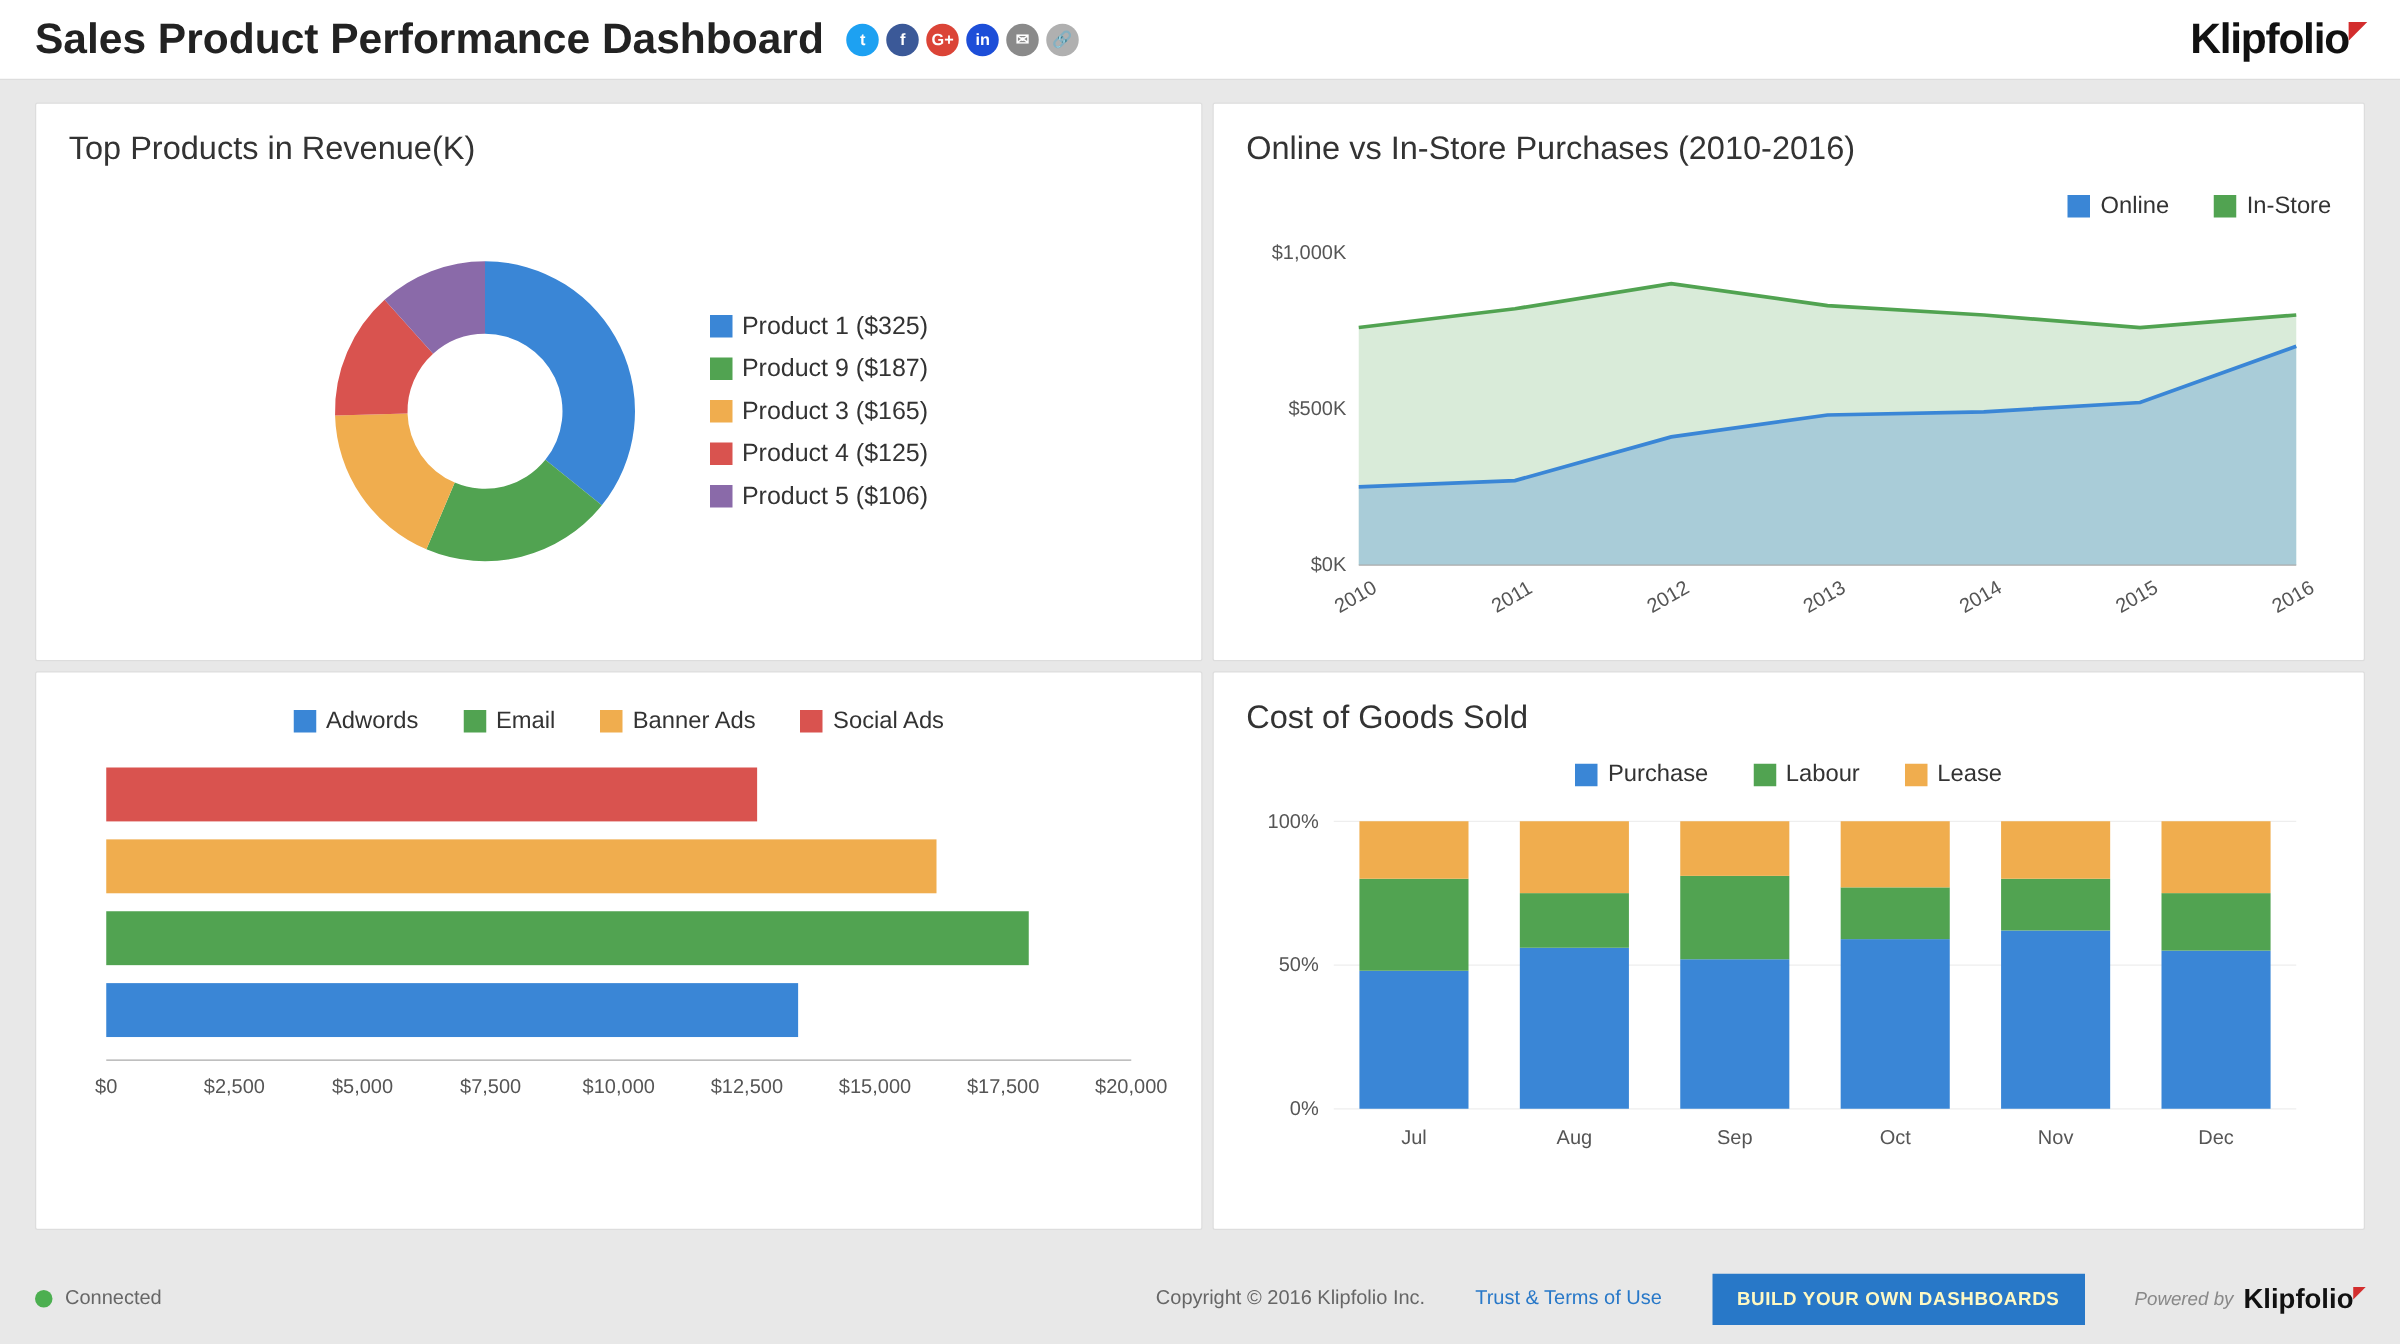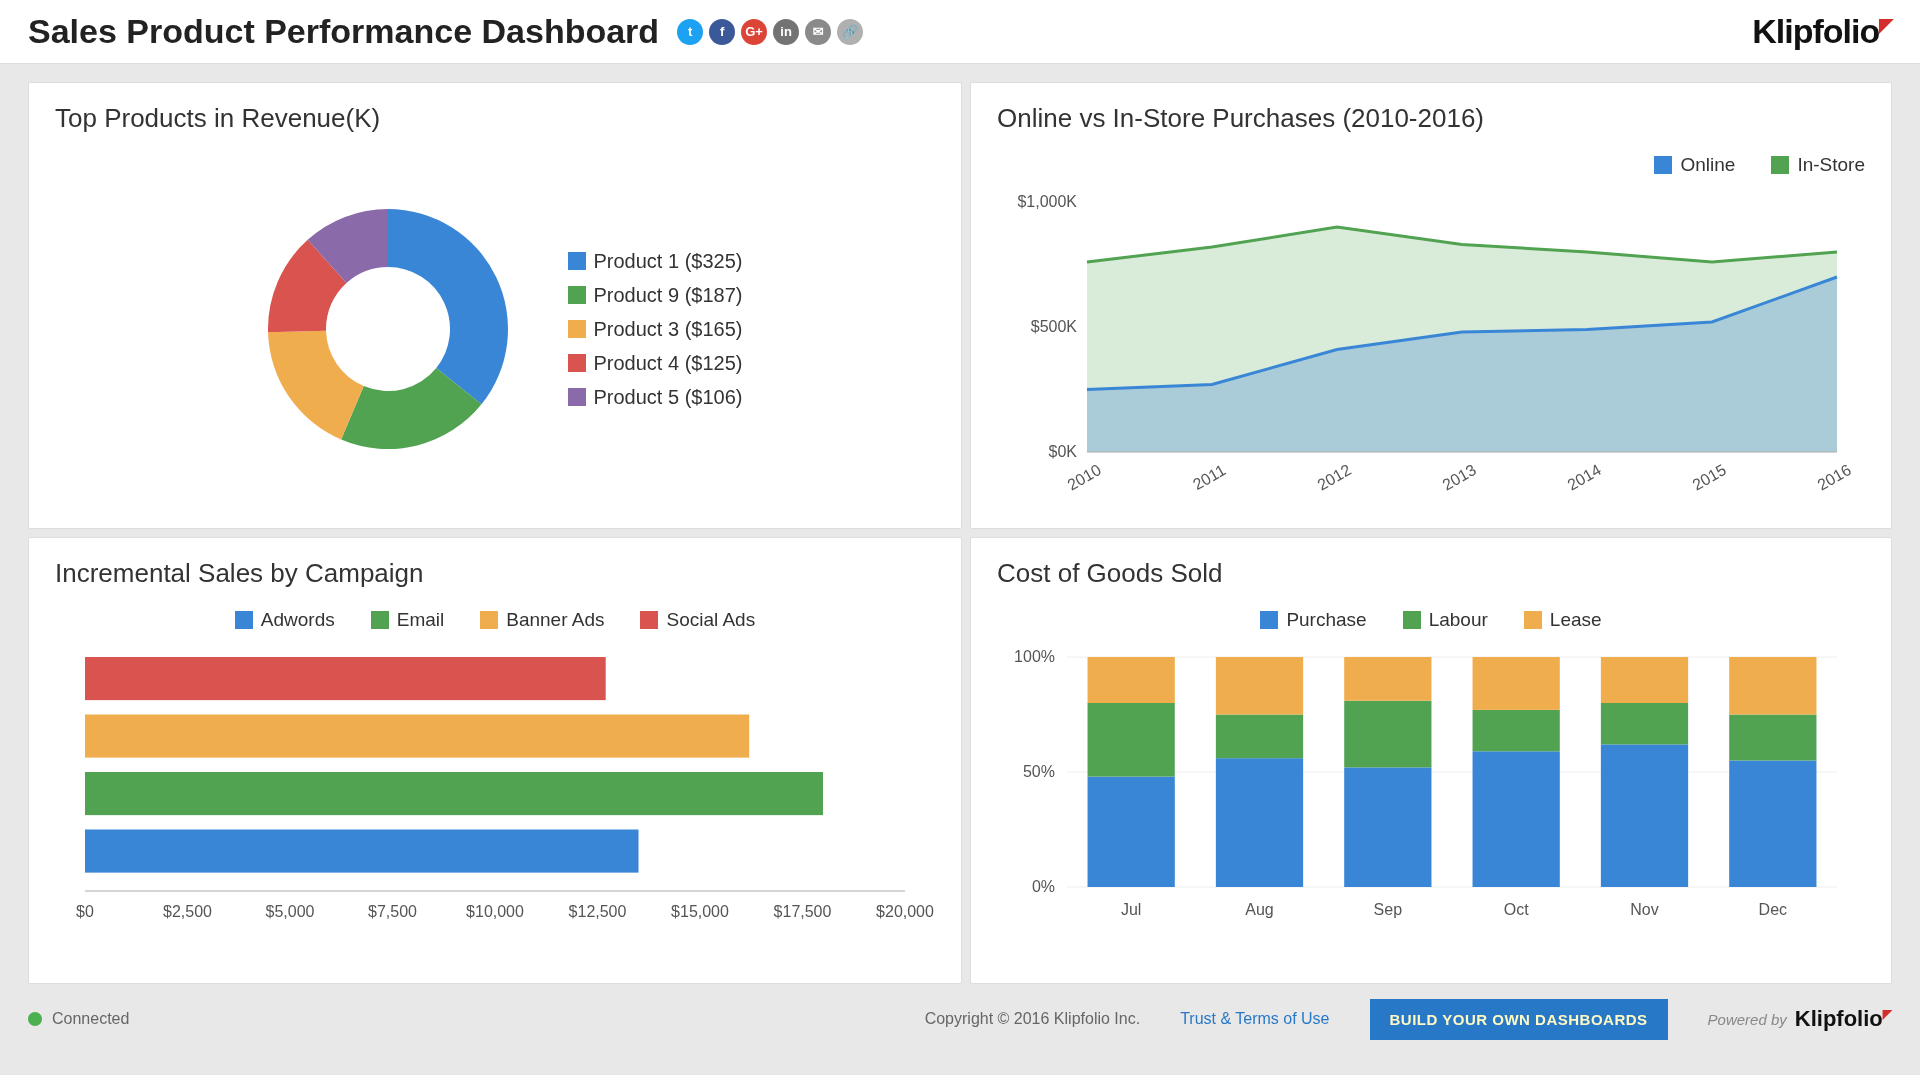--- a/index.html
+++ b/index.html
@@ -62,20 +62,21 @@
 }
 .legend-row { display:flex; justify-content:center; gap:36px; font-size:19px; color:#333; margin:8px 0 16px; }
 .leg-item { display:flex; align-items:center; gap:8px; }
 .swatch { width:18px; height:18px; display:inline-block; }
 .footer {
   height: 70px;
   display:flex; align-items:center;
   padding: 0 28px;
   font-size: 16px;
   color:#666;
+  margin-top:20px;
 }
 .status-dot { width:14px; height:14px; border-radius:50%; background:#4caf50; margin-right:10px; }
 .footer .right { margin-left:auto; display:flex; align-items:center; gap:40px; }
 .footer a { color:#2878c8; text-decoration:none; cursor:pointer; }
 .btn {
   background:#2878c8; color:#fef9c3; font-weight:700; font-size:15px;
   padding:12px 20px; border:none; cursor:pointer; letter-spacing:0.5px;
 }
 .powered { color:#888; font-style:italic; font-size:15px; display:flex; align-items:center; gap:8px; }
 .brand-small { font-size:22px; font-weight:800; color:#111; font-style:normal; }
@@ -86,21 +87,21 @@
 </style>
 </head>
 <body>
 
 <div class="header">
   <h1>Sales Product Performance Dashboard</h1>
   <div class="share-icons" id="share-icons">
       <div class="ico" style="background: rgb(29, 161, 242);">t</div>
       <div class="ico" style="background: rgb(59, 89, 152);">f</div>
       <div class="ico" style="background: rgb(219, 68, 55);">G+</div>
-      <div class="ico" style="background: #737373;">in</div>
+      <div class="ico" style="background: #1d4ed8;">in</div>
       <div class="ico" style="background: rgb(138, 138, 138);">✉</div>
       <div class="ico" style="background: rgb(176, 176, 176);">🔗</div>
     </div>
   <div class="brand">
     <span>Klipfolio</span><span class="dot">◤</span>
   </div>
 </div>
 
 <div class="grid">
 
@@ -164,21 +165,20 @@
         <text x="215" y="290" text-anchor="middle" class="tick-label" transform="rotate(-30 215 290)">2011</text>
         <text x="340" y="290" text-anchor="middle" class="tick-label" transform="rotate(-30 340 290)">2012</text>
         <text x="465" y="290" text-anchor="middle" class="tick-label" transform="rotate(-30 465 290)">2013</text>
         <text x="590" y="290" text-anchor="middle" class="tick-label" transform="rotate(-30 590 290)">2014</text>
         <text x="715" y="290" text-anchor="middle" class="tick-label" transform="rotate(-30 715 290)">2015</text>
         <text x="840" y="290" text-anchor="middle" class="tick-label" transform="rotate(-30 840 290)">2016</text>
       </svg>
   </div>
 
   <div class="card">
-    <h2>Incremental Sales by Campaign</h2>
     <div class="legend-row" id="hbar-legend">
         <div class="leg-item">
           <span class="swatch" style="background:#3a86d6"></span>
           <span>Adwords</span>
         </div>
         <div class="leg-item">
           <span class="swatch" style="background:#51a351"></span>
           <span>Email</span>
         </div>
         <div class="leg-item">

